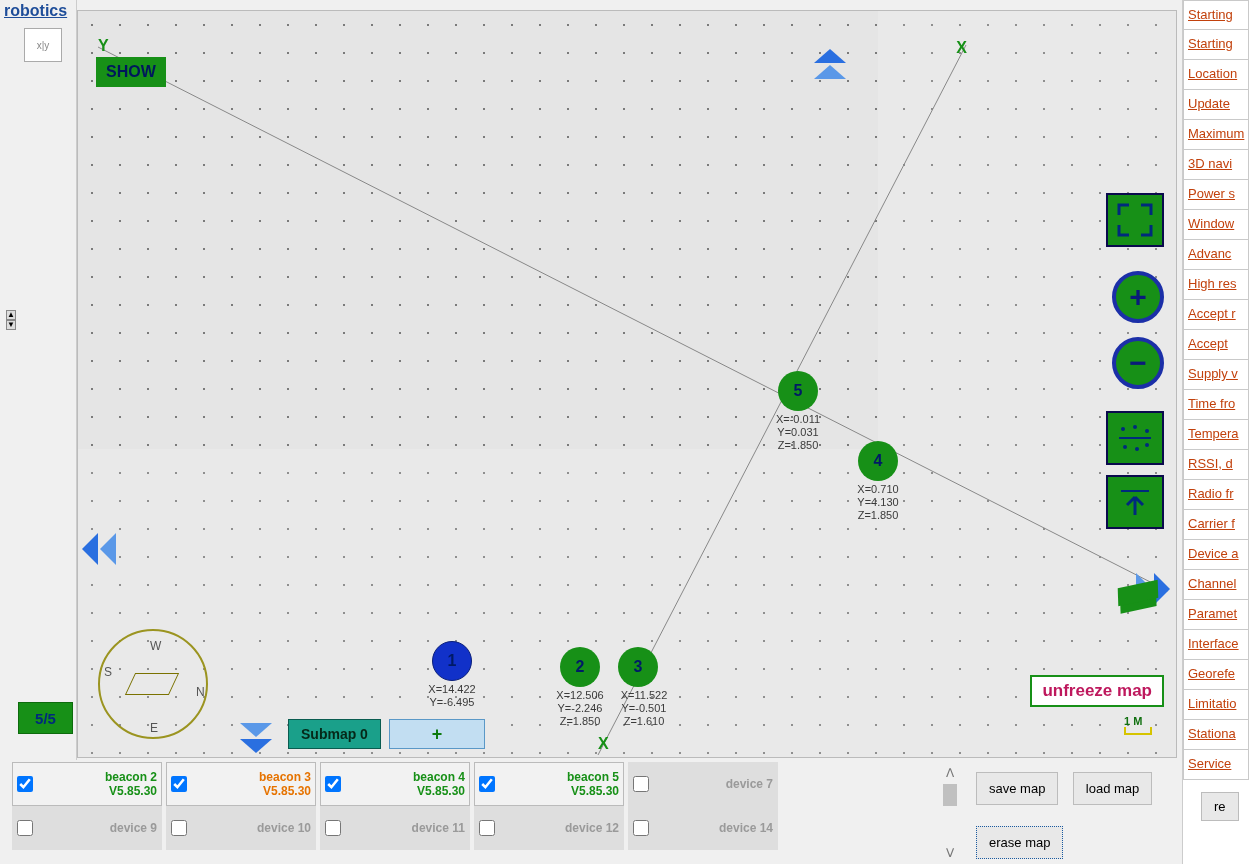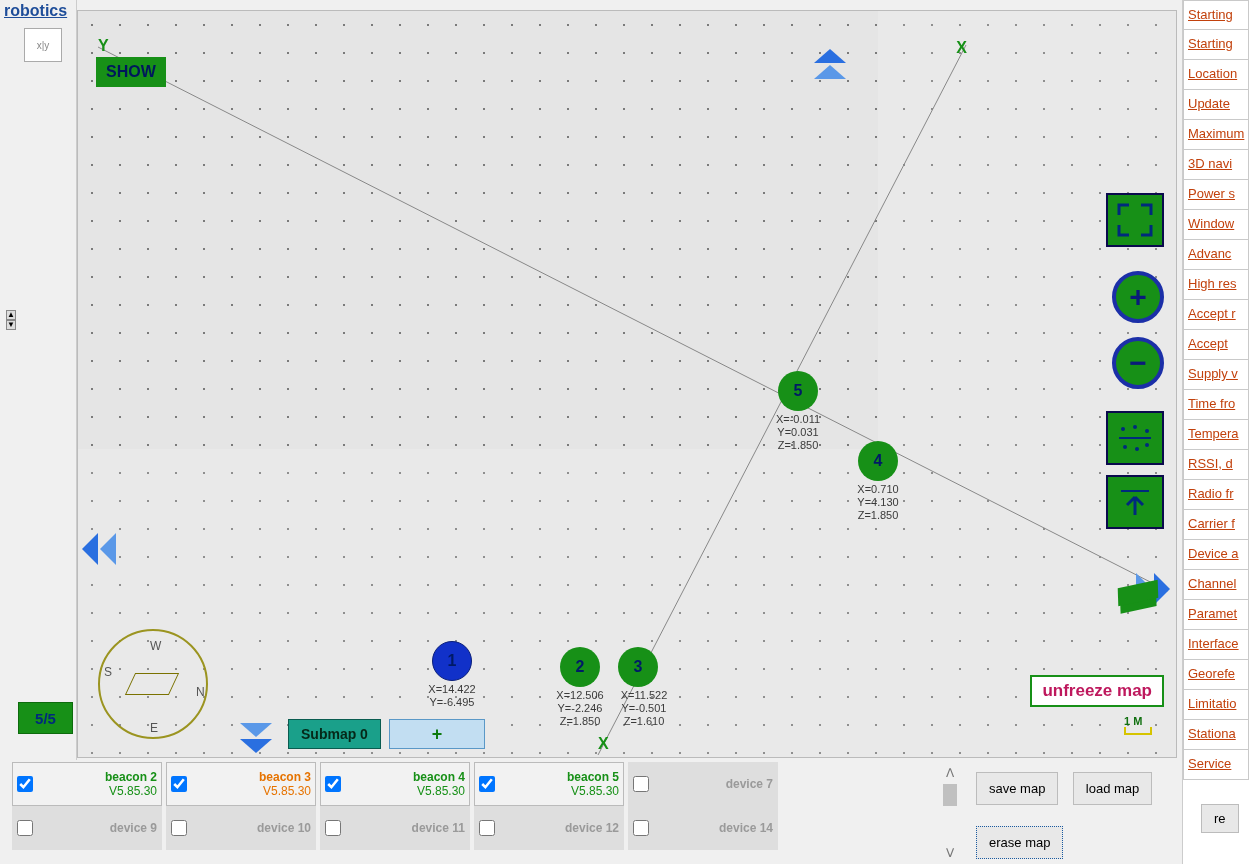--- a/index.html
+++ b/index.html
@@ -60,39 +60,39 @@
 .submap-add{ width:96px; height:30px; background:#c2def2; border:1px solid #5a98c7; display:flex;align-items:center;justify-content:center;color:#0e7a0e;font-size:18px;font-weight:bold;}
 
 
 .device-grid{ position:absolute; left:12px; top:762px; width:920px; }
 .device-row{ display:flex; gap:4px; }
 .device{ width:150px; height:44px; background:#dedede; border:1px solid #dedede; display:flex; align-items:center; padding:0 4px; gap:4px;}
 .device.bordered{ border:1px solid #bbb; background:#f2f2f2;}
 .device input[type=checkbox]{width:16px;height:16px;}
 .device .dlab{ flex:1; text-align:right; }
 .device .dname{ font-size:12px; font-weight:bold;}
-.device .dver{ font-size:12px; font-weight:normal;}
+.device .dver{ font-size:12px; font-weight:bold;}
 .device.dim .dname,.device.dim .dver{ color:#9a9a9a; }
 .device.g .dname,.device.g .dver{ color:#179017;}
 .device.o .dname,.device.o .dver{ color:#e67300;}
 
 .side-scroll{position:absolute; left:940px; top:766px; width:20px; height:90px;}
 .side-scroll .arrow{ color:#777; font-size:12px; text-align:center;}
 .side-scroll .thumb{ width:14px; height:22px; background:#c0c0c0; margin:4px auto;}
 
 .map-btns{ position:absolute; left:976px; top:772px; }
 .map-btns button{ background:#e8e8e8; border:1px solid #bcbcbc; padding:8px 12px; font-size:13px; margin-right:10px;}
 .erase{ position:absolute; left:976px; top:826px;}
 .erase button{ background:#e8e8e8; border:1px dotted #1a5aa0; padding:8px 12px; font-size:13px;}
 
 
 .settings{ position:absolute; right:0; top:0; width:67px; height:864px; background:#fff; border-left:1px solid #ccc; overflow:hidden;}
 .settings .row{ height:30px; border:1px solid #c9c9c9; border-top:none; padding:6px 4px; font-size:13px; color:#c2410c; white-space:nowrap; overflow:hidden; background:#fff;text-decoration:underline;}
 .settings .row:first-child{border-top:1px solid #c9c9c9;}
-.settings .rebtn{ margin:24px 4px 0 18px; background:#e8e8e8; border:1px solid #bcbcbc; padding:6px 12px; font-size:13px;}
+.settings .rebtn{ margin:12px 4px 0 18px; background:#e8e8e8; border:1px solid #bcbcbc; padding:6px 12px; font-size:13px;}
 
 </style>
 </head>
 <body>
 
 <div class="left-rail">
   <div class="brand">robotics</div>
   <div class="xy-icon">x|y</div>
   <div class="spin">
     <div>▲</div>

